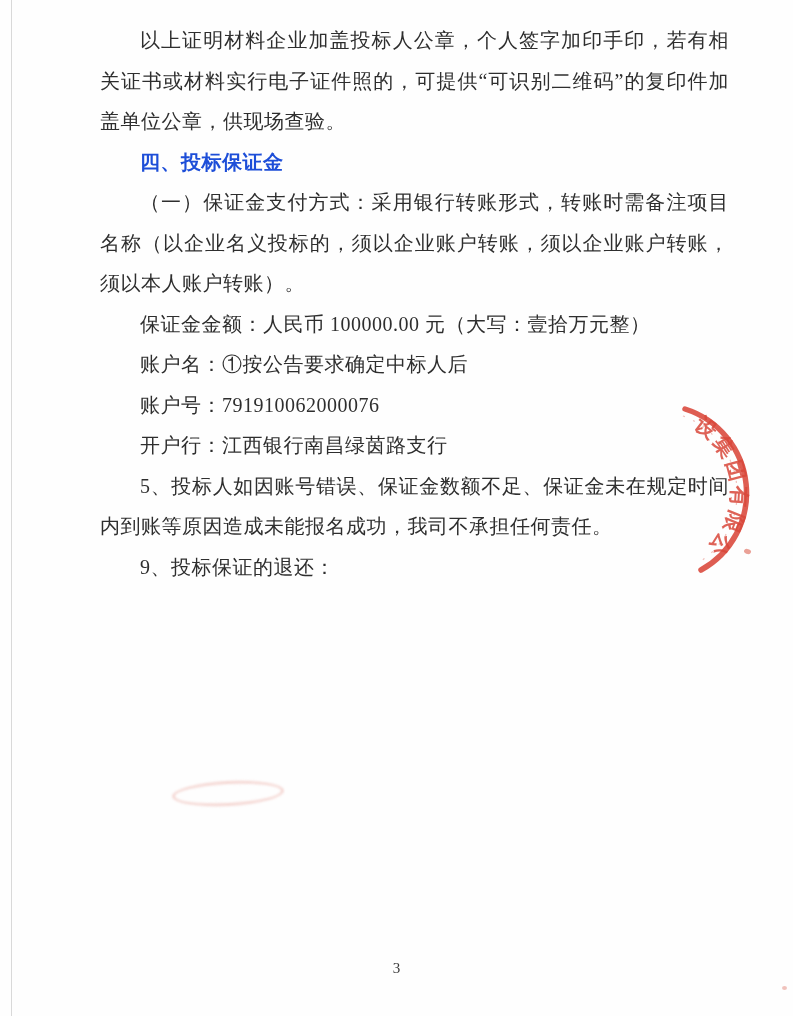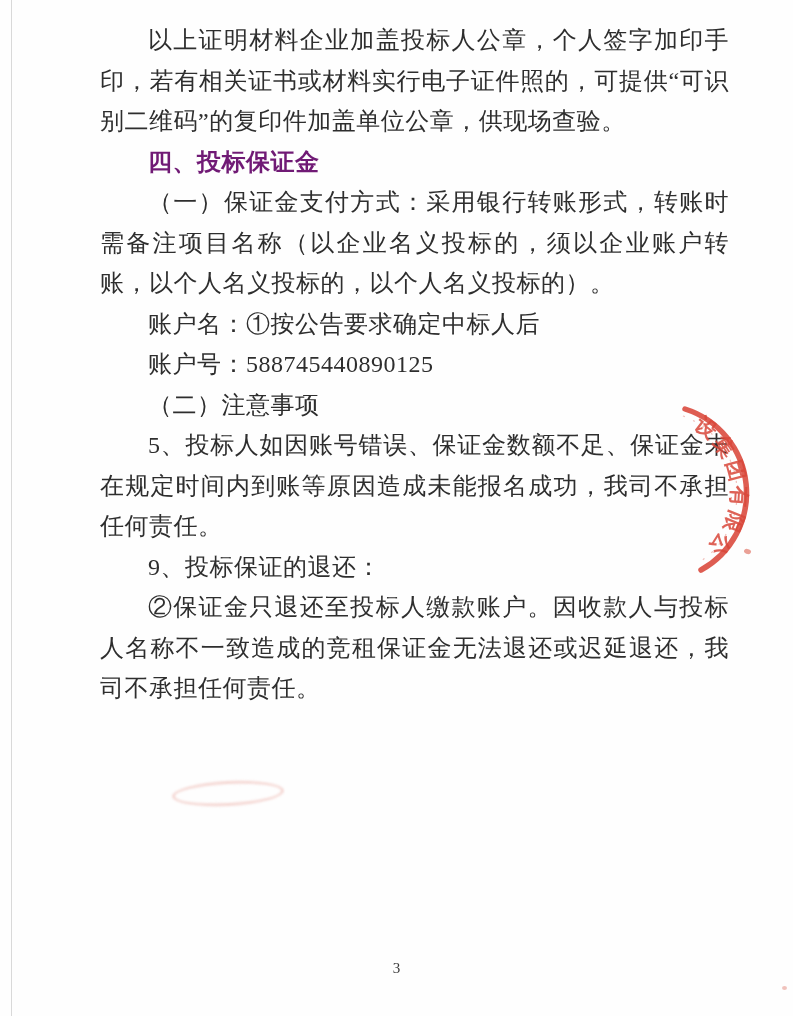--- a/index.html
+++ b/index.html
@@ -27,31 +27,31 @@
     background: #d9d9d9;
   }
   .content {
     position: absolute;
     left: 100px;
     top: 20px;
     width: 629px;
     color: #2e2e2e;
   }
   .para {
-    font-size: 24px;
+    font-size: 20px;
     line-height: 40.5px;
     text-align: justify;
     text-indent: 2em;
     letter-spacing: 0.5px;
     color: #2e2e2e;
   }
   .para.heading {
     font-weight: bold;
     text-align: left;
-    color: #701a75;
+    color: #1d4ed8;
   }
   .page-number {
     position: absolute;
     left: 0;
     top: 960px;
     width: 793px;
     text-align: center;
     font-size: 15px;
     color: #3a3a3a;
     font-family: "Liberation Serif", "DejaVu Serif", serif;
@@ -98,27 +98,27 @@
 </head>
 <body>
 
 <div class="page">
 
   <div class="scan-edge-line"></div>
 
   <div class="content">
     <div class="para">以上证明材料企业加盖投标人公章，个人签字加印手印，若有相关证书或材料实行电子证件照的，可提供“可识别二维码”的复印件加盖单位公章，供现场查验。</div>
     <div class="para heading">四、投标保证金</div>
-    <div class="para">（一）保证金支付方式：采用银行转账形式，转账时需备注项目名称（以企业名义投标的，须以企业账户转账，以个人名义投标的，以个人名义投标的）。</div>
+    <div class="para">（一）保证金支付方式：采用银行转账形式，转账时需备注项目名称（以企业名义投标的，须以企业账户转账，须以企业账户转账，须以本人账户转账）。</div>
+    <div class="para">保证金金额：人民币 100000.00 元（大写：壹拾万元整）</div>
     <div class="para">账户名：①按公告要求确定中标人后</div>
-    <div class="para">账户号：588745440890125</div>
-    <div class="para">（二）注意事项</div>
+    <div class="para">账户号：791910062000076</div>
+    <div class="para">开户行：江西银行南昌绿茵路支行</div>
     <div class="para">5、投标人如因账号错误、保证金数额不足、保证金未在规定时间内到账等原因造成未能报名成功，我司不承担任何责任。</div>
     <div class="para">9、投标保证的退还：</div>
-    <div class="para">②保证金只退还至投标人缴款账户。因收款人与投标人名称不一致造成的竞租保证金无法退还或迟延退还，我司不承担任何责任。</div>
   </div>
 
   <svg class="seal" viewBox="0 0 150 185" xmlns="http://www.w3.org/2000/svg">
 
     <path d="M 42 11 A 88 88 0 0 1 58 172" fill="none" stroke="#d9473a" stroke-width="5.5" stroke-linecap="round" opacity="0.88"></path>
 
     <path d="M 40 18 A 82 82 0 0 1 55 165" fill="none" stroke="#d9473a" stroke-width="1.2" stroke-dasharray="2 9" opacity="0.35"></path>
 
     <defs>
       <path id="sealTextArc" d="M 50 30 A 74 74 0 0 1 60 154" fill="none"></path>

